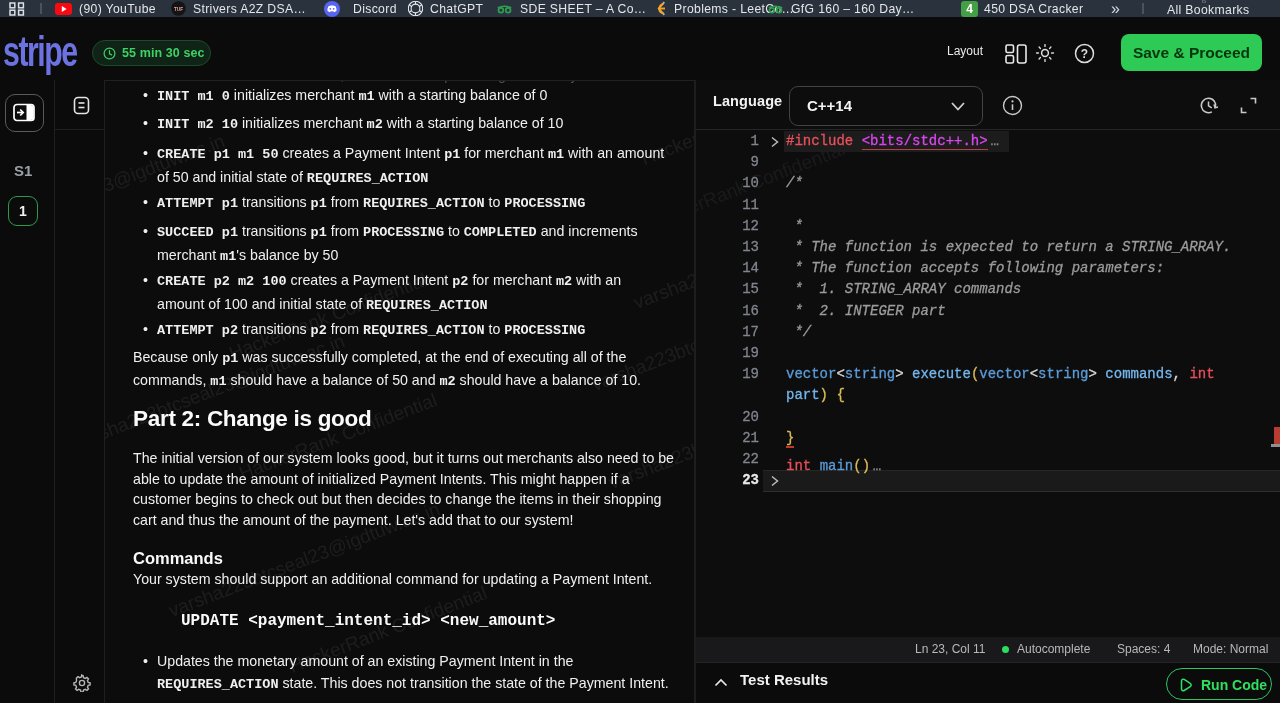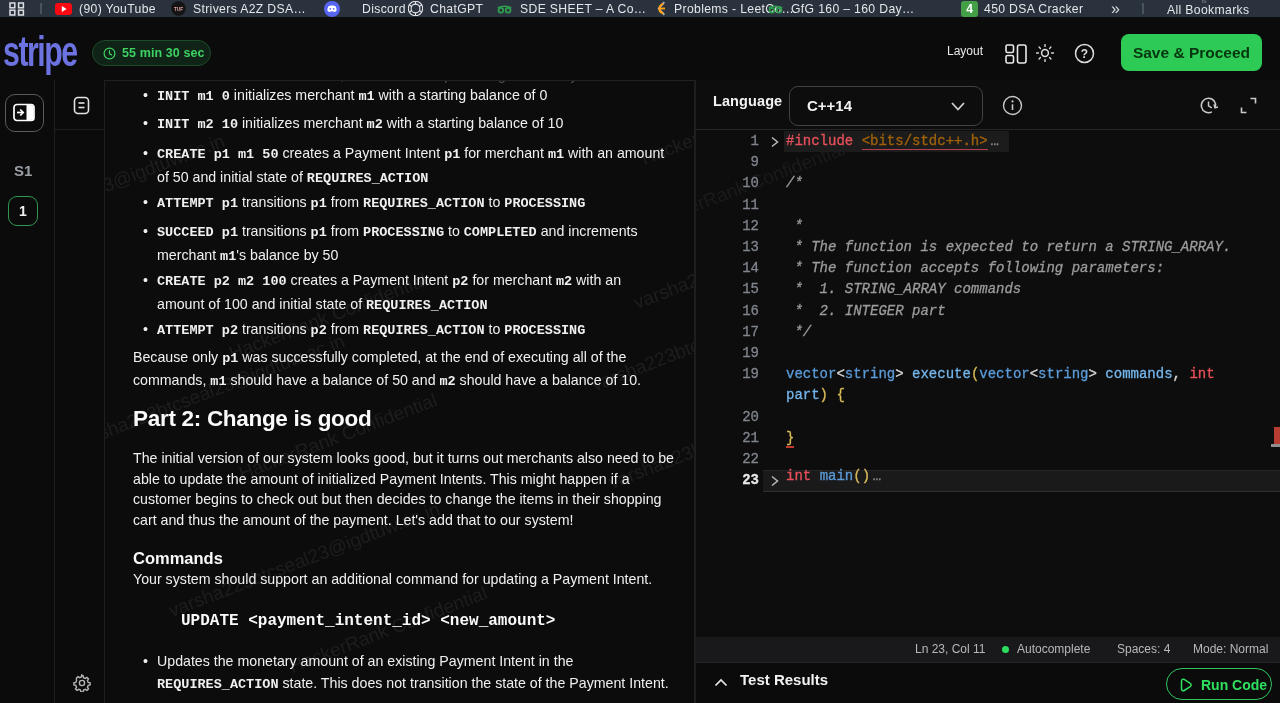--- a/index.html
+++ b/index.html
@@ -35,21 +35,21 @@
   #desc .codeblk { position:absolute; left:28px; font-family:"Liberation Mono", monospace; font-weight:bold; font-size:16px; color:#fafafa;margin-left:48px; }
   #desc .txtline { font-size:14.2px; color:#d0d0d0; }
   
   #editor { position:absolute; left:694px; top:80px; width:586px; height:623px; background:#0d0d0d;
     border-left:2px solid #1e1e1e; overflow:hidden; }
   #edhead { position:absolute; left:0; top:0; width:585px; height:50px; border-bottom:1px solid #262626; }
   #code { position:absolute; left:0; top:51px; width:585px; height:506px;
     font-family:"Liberation Mono", monospace; font-size:14px; line-height:21.2px; -webkit-text-stroke:0.3px; }
   .ln { position:absolute; left:0; width:63px; text-align:right; color:#80858e; font-size:14px; }
   .cl { position:absolute; left:90px; white-space:pre; color:#d6d6d6; }
-  .red { color:#e8505b; } .grn { color:#a16207; } .blu { color:#5b9bd8; } .lblu { color:#74b6ec; }
+  .red { color:#e8505b; } .grn { color:#d946ef; } .blu { color:#5b9bd8; } .lblu { color:#74b6ec; }
   .yel { color:#d9bb58; } .gry { color:#8a8a8a; } .wht { color:#d6d6d6; }
   .cmt { color:#9b9b9b; font-style:italic; }
   #statusbar { position:absolute; left:0; top:557px; width:585px; height:25px; background:#19191b;
     color:#b8b8b8; font-size:12px; }
   #botbar { position:absolute; left:0; top:582px; width:585px; height:41px; background:#0b0b0b;
     border-top:1px solid #242424; }
   .wm { position:absolute; color:rgba(165,165,165,0.115); font-size:19px; transform:rotate(-21deg);
     white-space:nowrap; pointer-events:none; }
 </style>
 </head>
@@ -83,21 +83,21 @@
         </svg>
       <span class="txt" style="margin-left:7px;">Strivers A2Z DSA…</span>
     </div>
     <div class="bi" style="left:324px;">
       <svg width="16" height="16" viewBox="0 0 16 16">
           <circle cx="8" cy="8" r="8" fill="#5865f2"></circle>
           <path d="M4.3 5.5 C5.4 4.7 6.4 4.5 8 4.5 C9.6 4.5 10.6 4.7 11.7 5.5 C12.4 6.8 12.7 8.2 12.6 9.8 C11.6 10.6 10.7 11 9.8 11.2 L9.4 10.3 C8.5 10.5 7.5 10.5 6.6 10.3 L6.2 11.2 C5.3 11 4.4 10.6 3.4 9.8 C3.3 8.2 3.6 6.8 4.3 5.5 Z" fill="#fff"></path>
           <circle cx="6.3" cy="7.8" r="0.9" fill="#5865f2"></circle>
           <circle cx="9.7" cy="7.8" r="0.9" fill="#5865f2"></circle>
         </svg>
-      <span class="txt" style="margin-left:22px;">Discord</span>
+      <span class="txt" style="margin-left:13px;">Discord</span>
     </div>
     <div class="bi" style="left:408px;">
       <svg width="15" height="15" viewBox="0 0 15 15">
           <circle cx="7.5" cy="7.5" r="7.2" fill="none" stroke="#e8eaed" stroke-width="1.1"></circle>
           <circle cx="7.5" cy="7.5" r="4.4" fill="none" stroke="#e8eaed" stroke-width="1.1"></circle>
           <g stroke="#e8eaed" stroke-width="1.1">
             <line x1="7.5" y1="0.4" x2="7.5" y2="3.2"></line>
             <line x1="7.5" y1="11.8" x2="7.5" y2="14.6"></line>
             <line x1="1.4" y1="4" x2="3.8" y2="5.4"></line>
             <line x1="11.2" y1="9.6" x2="13.6" y2="11"></line>
@@ -323,21 +323,21 @@
       <div class="cl cmt" style="top:42.4px;">/*</div>
       <div class="cl cmt" style="top:84.8px;">&nbsp;*</div>
       <div class="cl cmt" style="top:106px;">&nbsp;* The function is expected to return a STRING_ARRAY.</div>
       <div class="cl cmt" style="top:127.2px;">&nbsp;* The function accepts following parameters:</div>
       <div class="cl cmt" style="top:148.4px;">&nbsp;*&nbsp;&nbsp;1. STRING_ARRAY commands</div>
       <div class="cl cmt" style="top:169.6px;">&nbsp;*&nbsp;&nbsp;2. INTEGER part</div>
       <div class="cl cmt" style="top:190.8px;">&nbsp;*/</div>
       <div class="cl" style="top:233.2px;"><span class="blu">vector</span><span class="wht">&lt;</span><span class="blu">string</span><span class="wht">&gt;</span> <span class="lblu">execute</span><span class="yel">(</span><span class="blu">vector</span><span class="wht">&lt;</span><span class="blu">string</span><span class="wht">&gt;</span> <span class="lblu">commands</span><span class="wht">,</span> <span class="red">int</span></div>
       <div class="cl" style="top:254.4px;"><span class="lblu">part</span><span class="yel">)</span> <span class="yel">{</span></div>
       <div class="cl" style="top:296.8px;"><span class="yel" style="border-bottom:2px solid #c0392b;">}</span></div>
-      <div class="cl" style="top:335px;"><span class="red">int</span> <span class="blu">main</span><span class="yel">()</span><span class="gry"> …</span></div>
+      <div class="cl" style="top:325px;"><span class="red">int</span> <span class="blu">main</span><span class="yel">()</span><span class="gry"> …</span></div>
       <div class="abs" style="left:578px;top:296px;width:7px;height:17px;background:#b73c31;"></div>
       <div class="abs" style="left:575px;top:313px;width:10px;height:3px;background:#8f8f8f;"></div>
     </div>
     <div id="statusbar">
       <span class="abs" style="left:219px;top:5px;">Ln 23, Col 11</span>
       <span class="abs" style="left:306px;top:9px;width:7px;height:7px;border-radius:4px;background:#2edd60;"></span>
       <span class="abs" style="left:321px;top:5px;">Autocomplete</span>
       <span class="abs" style="left:421px;top:5px;">Spaces: 4</span>
       <span class="abs" style="left:497px;top:5px;">Mode: Normal</span>
     </div>

